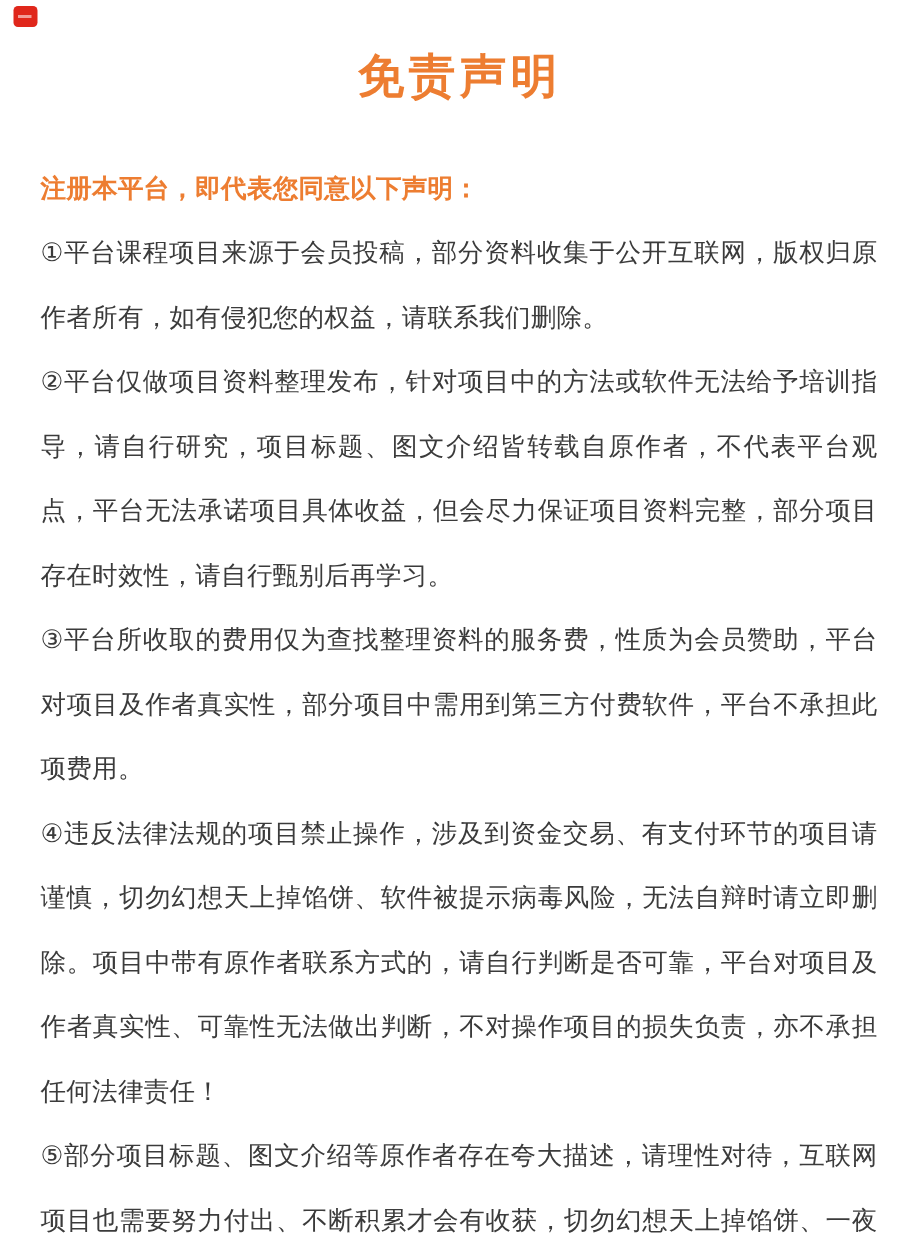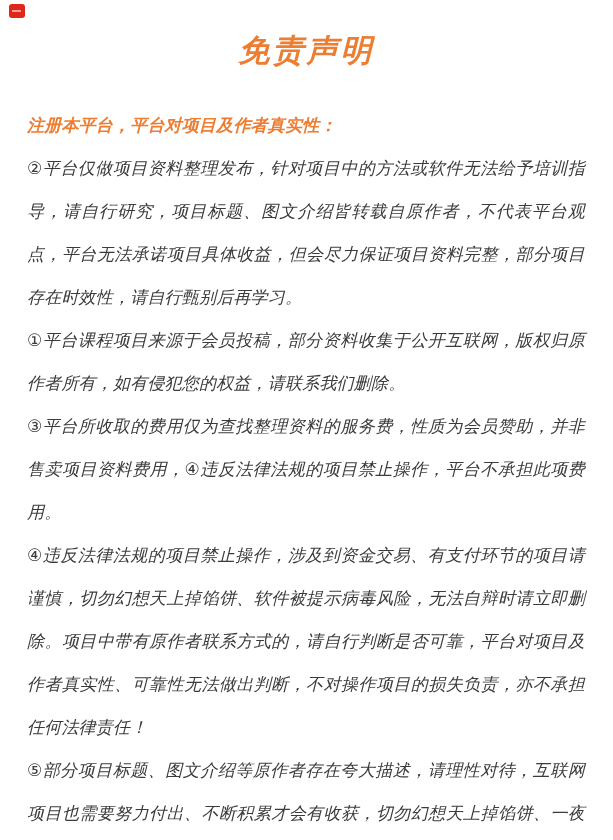--- a/index.html
+++ b/index.html
@@ -1,20 +1,20 @@
 <!DOCTYPE html>
 <html style="--accent: #ED7D31; --body-text: #3B3B3B; --mark-red: #E0271B;"><head>
 <meta charset="utf-8">
 <style>
   :root{
     --accent:#ED7D31;
     --body-text:#3B3B3B;
     --mark-red:#E0271B;
   }
-  *{box-sizing:border-box;font-style:italic;}
+  *{box-sizing:border-box;}
   html,body{margin:0;padding:0;background:#fff;}
   .page{
     position:relative;
     width:613px;
     height:840px;
     background:#ffffff;
     overflow:hidden;
     font-family:"Liberation Sans","DejaVu Sans",sans-serif;
   }
   .red-mark{
@@ -71,26 +71,26 @@
 <body>
 
 <div class="page">
 
   <span class="red-mark"></span>
 
   <h1 class="doc-title">免责声明</h1>
 
   <div class="content">
 
-    <p class="intro">注册本平台，平台对项目及作者真实性：</p>
+    <p class="intro">注册本平台，即代表您同意以下声明：</p>
+
+    <p class="para">①平台课程项目来源于会员投稿，部分资料收集于公开互联网，版权归原作者所有，如有侵犯您的权益，请联系我们删除。</p>
 
     <p class="para">②平台仅做项目资料整理发布，针对项目中的方法或软件无法给予培训指导，请自行研究，项目标题、图文介绍皆转载自原作者，不代表平台观点，平台无法承诺项目具体收益，但会尽力保证项目资料完整，部分项目存在时效性，请自行甄别后再学习。</p>
 
-    <p class="para">①平台课程项目来源于会员投稿，部分资料收集于公开互联网，版权归原作者所有，如有侵犯您的权益，请联系我们删除。</p>
-
-    <p class="para">③平台所收取的费用仅为查找整理资料的服务费，性质为会员赞助，并非售卖项目资料费用，④违反法律法规的项目禁止操作，平台不承担此项费用。</p>
+    <p class="para">③平台所收取的费用仅为查找整理资料的服务费，性质为会员赞助，平台对项目及作者真实性，部分项目中需用到第三方付费软件，平台不承担此项费用。</p>
 
     <p class="para">④违反法律法规的项目禁止操作，涉及到资金交易、有支付环节的项目请谨慎，切勿幻想天上掉馅饼、软件被提示病毒风险，无法自辩时请立即删除。项目中带有原作者联系方式的，请自行判断是否可靠，平台对项目及作者真实性、可靠性无法做出判断，不对操作项目的损失负责，亦不承担任何法律责任！</p>
 
     <p class="para">⑤部分项目标题、图文介绍等原作者存在夸大描述，请理性对待，互联网项目也需要努力付出、不断积累才会有收获，切勿幻想天上掉馅饼、一夜暴富。</p>
 
   </div>
 </div>
 
 </body></html>

